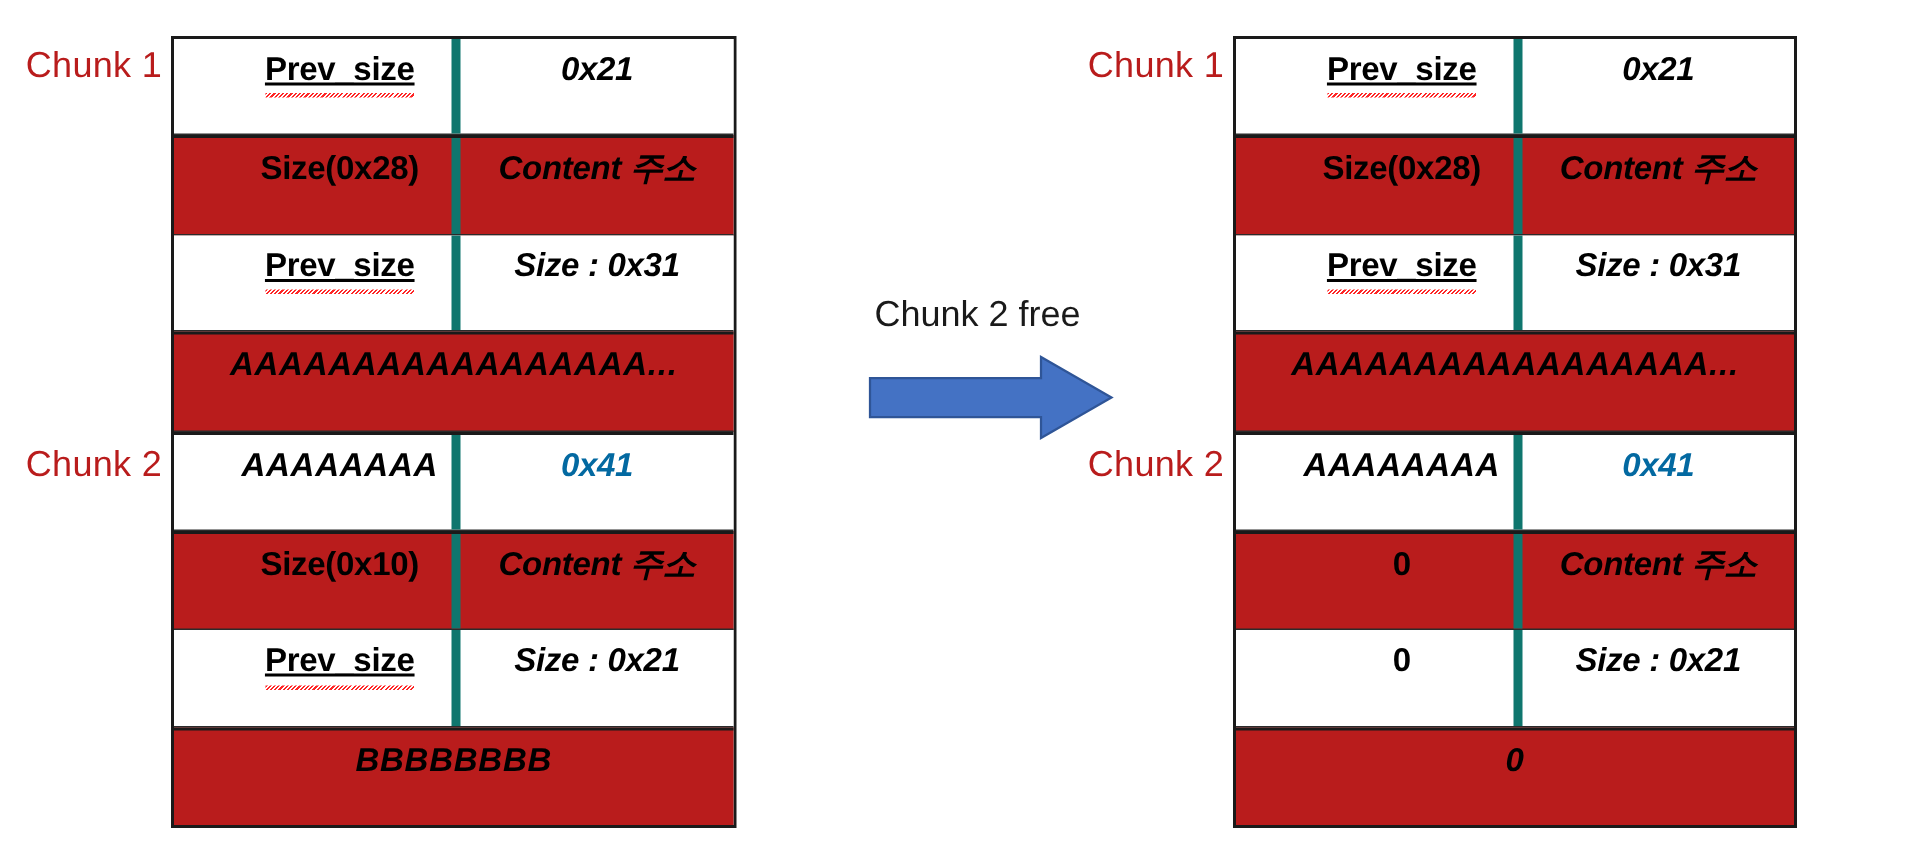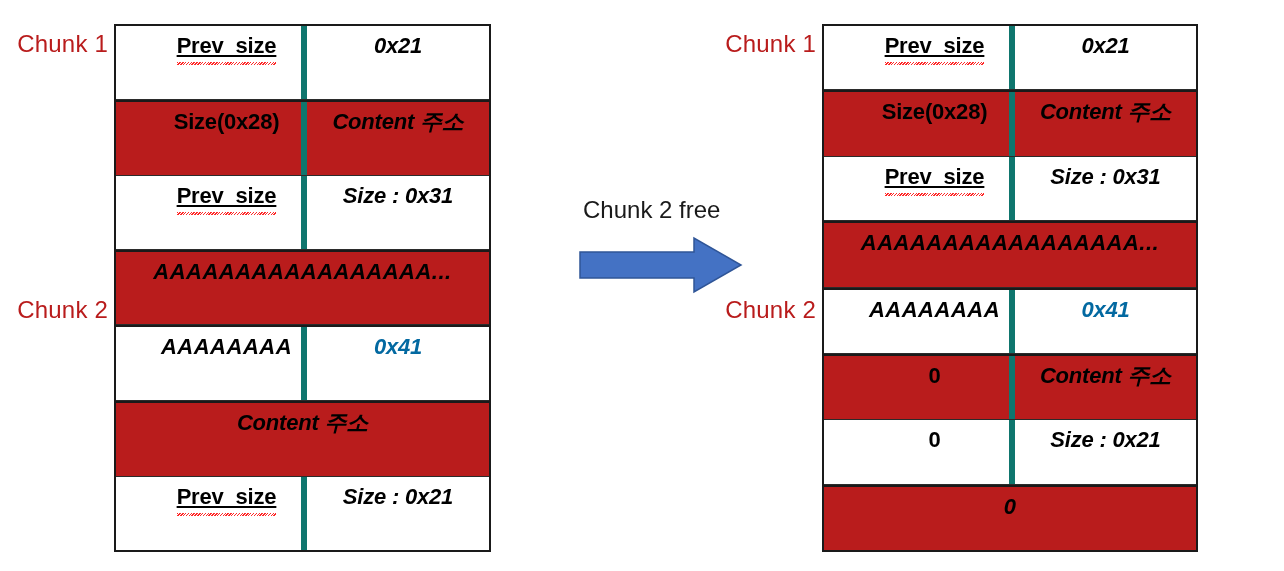--- a/index.html
+++ b/index.html
@@ -150,34 +150,42 @@
   <div class="mem-row bg-white thick-top">
     <div class="mem-cell left-col">
       <span class="cell-txt wide">AAAAAAAA</span>
     </div>
     <div class="mem-cell right-col">
       <span class="cell-txt red">0x41</span>
     </div>
   </div>
 
   <div class="mem-row bg-gray thick-top">
+    <div class="mem-cell left-col">
+      <span class="cell-txt">Size(0x10)</span>
+    </div>
     <div class="mem-cell right-col">
       <span class="cell-txt">Content 주소</span>
     </div>
   </div>
 
   <div class="mem-row bg-white">
     <div class="mem-cell left-col">
       <span class="cell-txt spell">Prev_size</span>
     </div>
     <div class="mem-cell right-col">
       <span class="cell-txt">Size : 0x21</span>
     </div>
   </div>
 
+  <div class="mem-row bg-gray thick-top">
+    <div class="mem-cell full-col">
+      <span class="cell-txt wide">BBBBBBBB</span>
+    </div>
+  </div>
 </div>
 
 <div class="transition-label" style="left:583px; top:196px;">Chunk 2 free</div>
 
 <div class="arrow-wrap" style="left:578px; top:236px; width:165px; height:58px;">
   <svg width="165" height="58" viewBox="0 0 165 58" xmlns="http://www.w3.org/2000/svg">
     <polygon points="2,16 116,16 116,2 163,29 116,56 116,42 2,42" fill="#4472C4" stroke="#2F5597" stroke-width="1.5"></polygon>
   </svg>
 </div>
 

